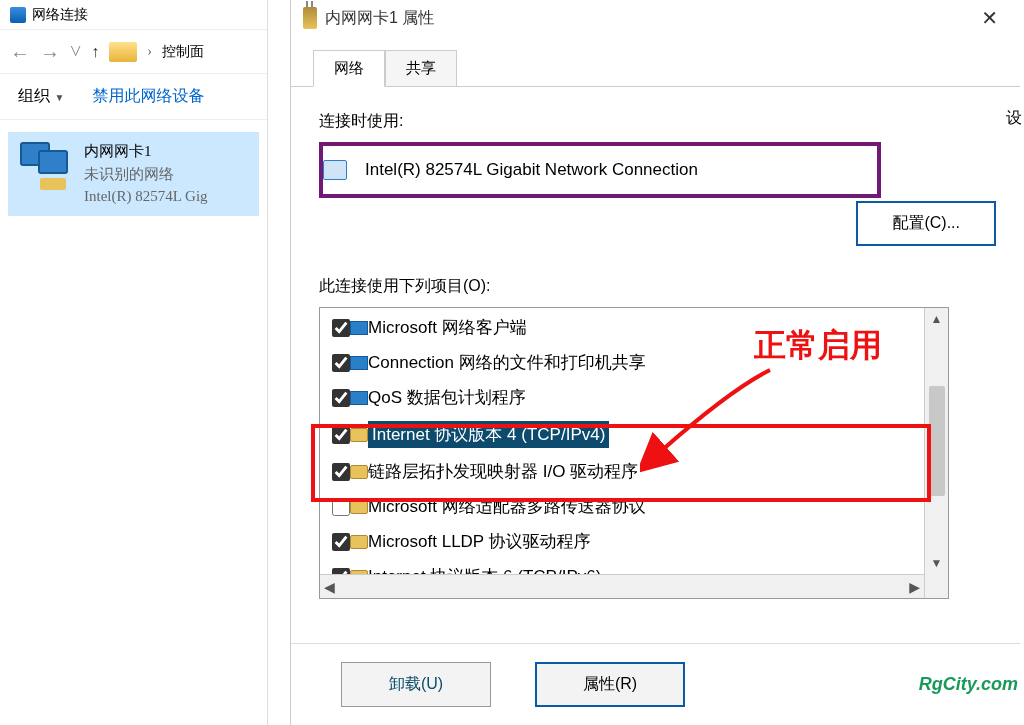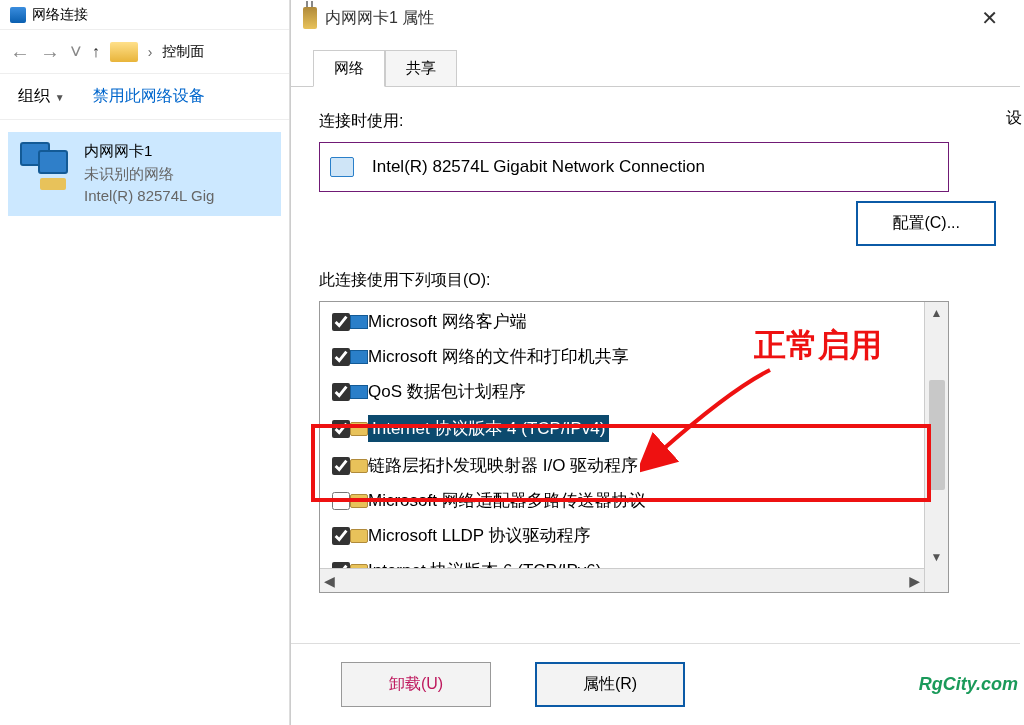--- a/index.html
+++ b/index.html
@@ -7,22 +7,23 @@
       font-family: "Microsoft YaHei", "Segoe UI", sans-serif;
       font-size: 14px;
       background: #fff;
       width: 1024px;
       height: 725px;
       overflow: hidden;
       position: relative;
     }
     
     .bg-window {
-      position: absolute; left: 0; top: 0; width: 290px; height: 725px;
+      position: absolute; left: 0; top: 0; width: 268px; height: 725px;
       border-right: 1px solid #ddd;
+      font-family: Liberation Serif, serif;
     }
     .bg-title {
       display: flex; align-items: center; padding: 5px 10px; height: 30px;
       border-bottom: 1px solid #eee;
     }
     .bg-title .net-icon {
       width: 16px; height: 16px; display: inline-block; margin-right: 6px;
       background: linear-gradient(#3a8dde, #0a5fb0); border-radius: 2px;
     }
     .bg-title-text { font-size: 14px; }
@@ -92,22 +93,22 @@
     }
     .tab {
       padding: 8px 20px; border: 1px solid #ccc; border-bottom: none;
       background: #fff; font-size: 15px; cursor: pointer;
     }
     .tab.active { border-bottom: 1px solid #fff; margin-bottom: -1px; }
     .tab.inactive { background: #f5f5f5; }
     .dlg-body { padding: 24px 28px 0 28px; position: relative; }
     .label-conn { font-size: 16px; margin-bottom: 10px; }
     .conn-box {
-      border: 1px solid #701a75; padding: 14px 10px; display: flex; align-items: center;
-      gap: 18px; width: 630px;
+      border: 4px solid #701a75; padding: 14px 0; display: flex; align-items: center;
+      gap: 18px; width: 562px;
     }
     .nic-icon {
       width: 24px; height: 20px; border: 1px solid #2a7fc9; background: #cfe5f7; border-radius:2px;
     }
     .conn-name { font-size: 17px; }
     .config-btn {
       position: absolute; right: 24px; top: 114px;
       padding: 10px 34px; border: 2px solid #0b5aa6; background: #fff;
       font-size: 16px; cursor: pointer;
     }
@@ -162,21 +163,21 @@
     
     .btn-row {
       position: absolute; bottom: 0; left: 0; right: 0; padding: 18px 28px;
       border-top: 1px solid #ddd; display: flex; gap: 44px; justify-content: flex-start;
       padding-left: 50px;
     }
     .dlg-btn {
       padding: 10px 30px; border: 1px solid #999; background: #f3f3f3;
       font-size: 16px; cursor: pointer; min-width: 150px;
     }
-    .dlg-btn.disabled { color: #be185d; cursor: default; }
+    .dlg-btn.disabled { color: #0c4a6e; cursor: default; }
     .dlg-btn.primary { border: 2px solid #0b5aa6; }
     .watermark {
       position: absolute; right: 6px; bottom: 30px; color: #1a9a5a;
       font-size: 18px; font-weight: bold; font-style: italic;
     }
     .threshold-text { position:absolute; right:2px; top:108px; font-size:16px; }
   </style>
 </head>
 <body>
 
@@ -238,21 +239,21 @@
     <div class="items-box">
       <div class="items-list" id="items-list">
           <div class="item-row">
             <input type="checkbox" class="item-check" checked="" style="">
             <span class="proto-icon screen"></span>
             <span class="item-label">Microsoft 网络客户端</span>
           </div>
           <div class="item-row">
             <input type="checkbox" class="item-check" checked="" style="">
             <span class="proto-icon screen"></span>
-            <span class="item-label">Microsoft 网络的文件和打印机共享</span>
+            <span class="item-label">Connection 网络的文件和打印机共享</span>
           </div>
           <div class="item-row">
             <input type="checkbox" class="item-check" checked="" style="">
             <span class="proto-icon screen"></span>
             <span class="item-label">QoS 数据包计划程序</span>
           </div>
           <div class="item-row selected">
             <input type="checkbox" class="item-check" checked="" style="">
             <span class="proto-icon net"></span>
             <span class="item-label">Internet 协议版本 4 (TCP/IPv4)</span>

